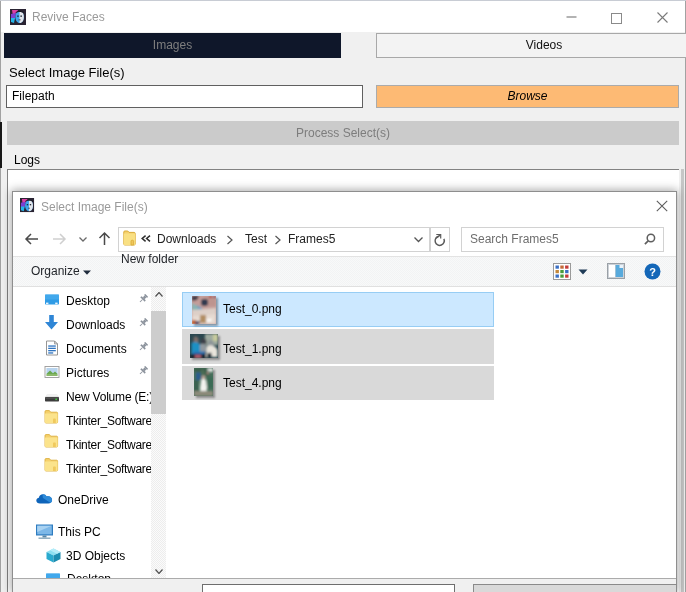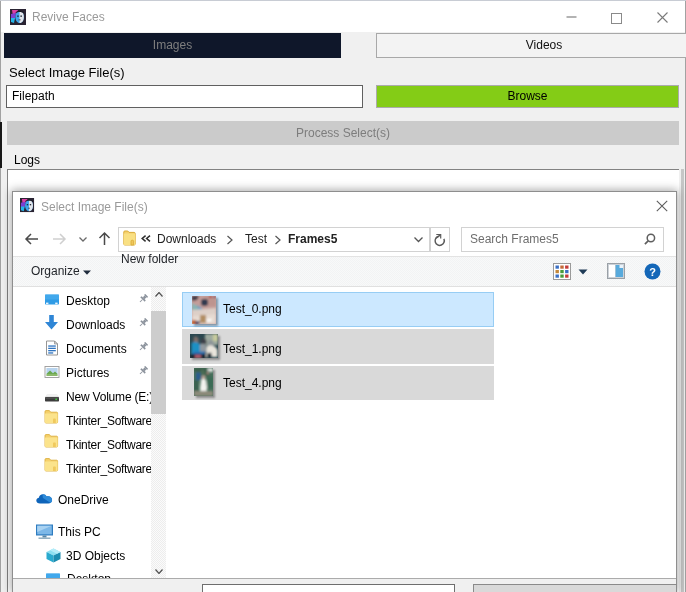--- a/index.html
+++ b/index.html
@@ -55,21 +55,21 @@
   </svg>
 <svg class="abs" style="left:657px;top:12px;" width="11" height="11" viewBox="0 0 11 11">
     <path d="M0.5 0.5 L10.5 10.5 M10.5 0.5 L0.5 10.5" stroke="#7a7a7a" stroke-width="1.1" fill="none"></path>
   </svg>
 
 <div class="abs" style="left:4px;top:33px;width:337px;height:25px;background:#0f172a;color:#7e7e7e;text-align:center;line-height:25px;">Images</div>
 <div class="abs" style="left:345px;top:33px;width:336px;height:25px;background:#f3f3f3;border:1px solid #a8a8a8;color:#101010;text-align:center;line-height:23px;margin-left:31px;">Videos</div>
 
 <div class="abs" style="left:9px;top:65px;color:#000;font-size:13px;">Select Image File(s)</div>
 <div class="abs" style="left:6px;top:85px;width:357px;height:23px;background:#fff;border:1px solid #606060;line-height:21px;padding-left:5px;">Filepath</div>
-<div class="abs" style="left:376px;top:85px;width:303px;height:23px;background:#84cc16;border:1px solid #ababab;text-align:center;line-height:21px;">Browse</div>
+<div class="abs" style="left:376px;top:85px;width:303px;height:23px;background:#fdba74;border:1px solid #ababab;text-align:center;line-height:21px;font-style:italic;">Browse</div>
 <div class="abs" style="left:7px;top:121px;width:672px;height:24px;background:#cbcbcb;color:#7d7d7d;text-align:center;line-height:24px;">Process Select(s)</div>
 <div class="abs" style="left:14px;top:153px;color:#000;">Logs</div>
 
 <div class="abs" style="left:7px;top:169px;width:672px;height:423px;background:#ffffff;border:1px solid #828282;border-right:none;border-bottom:none;"></div>
 <div class="abs" style="left:681px;top:169px;width:3px;height:423px;background:#c6c6c6;"></div>
 
 <div class="abs" style="left:0;top:122px;width:2px;height:46px;background:#181818;"></div>
 
 <div class="abs" id="dialog" style="left:12px;top:191px;width:665px;height:401px;background:#ffffff;border:1px solid #8e8e8e;border-bottom:none;box-shadow:0 0 9px 1px rgba(0,0,0,0.35);"></div>
 
@@ -116,21 +116,21 @@
     <path d="M4.6 0.7 L1.2 3.5 L4.6 6.3 M9 0.7 L5.6 3.5 L9 6.3" stroke="#2d2d2d" stroke-width="1.5" fill="none"></path>
   </svg>
 <div class="abs" style="left:157px;top:232px;color:#222;">Downloads</div>
 <svg class="abs" style="left:226px;top:235px;" width="7" height="10" viewBox="0 0 7 10">
     <path d="M1.5 1 L6 5 L1.5 9" stroke="#555" stroke-width="1.2" fill="none"></path>
   </svg>
 <div class="abs" style="left:245px;top:232px;color:#222;">Test</div>
 <svg class="abs" style="left:274px;top:235px;" width="7" height="10" viewBox="0 0 7 10">
     <path d="M1.5 1 L6 5 L1.5 9" stroke="#555" stroke-width="1.2" fill="none"></path>
   </svg>
-<div class="abs" style="left:288px;top:232px;color:#222;font-weight:bold;">Frames5</div>
+<div class="abs" style="left:288px;top:232px;color:#222;">Frames5</div>
 <svg class="abs" style="left:413px;top:236px;" width="11" height="8" viewBox="0 0 11 8">
     <path d="M1.5 1.5 L5.5 5.5 L9.5 1.5" stroke="#555" stroke-width="1.3" fill="none"></path>
   </svg>
 <svg class="abs" style="left:433px;top:232px;" width="15" height="15" viewBox="0 0 15 15">
   <path d="M5.6 4.3 A 4.6 4.6 0 1 0 10.9 6.9" stroke="#5a5a5a" stroke-width="1.5" fill="none"></path>
   <path d="M2.9 6.2 L7.2 3.1" stroke="#5a5a5a" stroke-width="1.5" fill="none"></path>
   <path d="M3.3 1.9 H8.3 V6.6 H7.1 V3.1 H3.3 Z" fill="#5a5a5a"></path>
 </svg>
 <div class="abs" style="left:461px;top:227px;width:203px;height:25px;background:#fff;border:1px solid #d2d2d2;"></div>
 <div class="abs" style="left:470px;top:232px;color:#6e6e6e;">Search Frames5</div>

